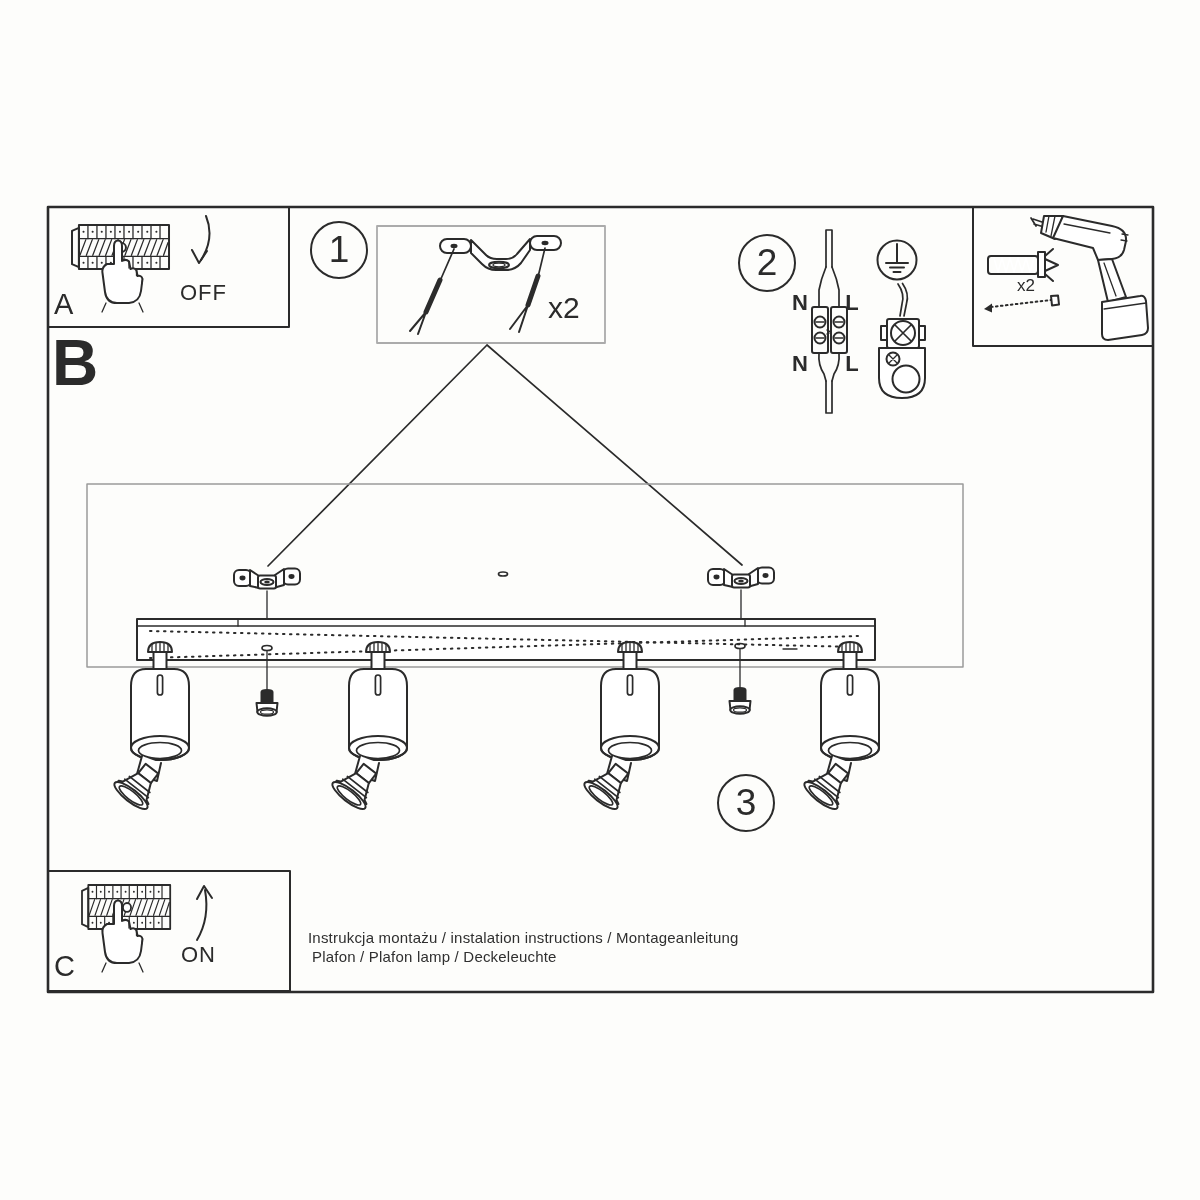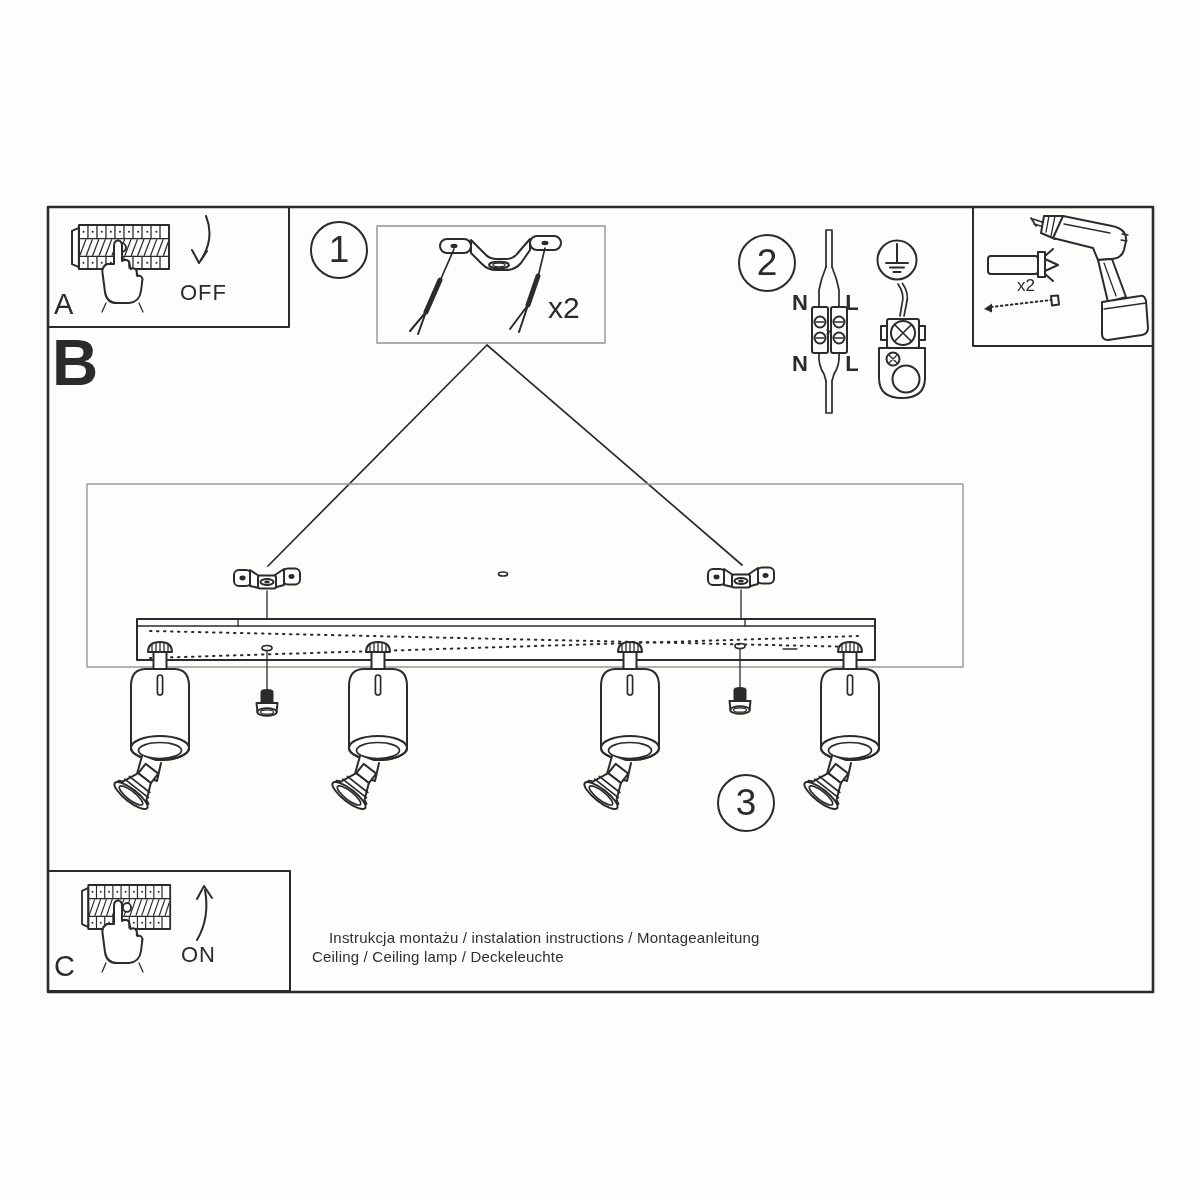--- a/index.html
+++ b/index.html
@@ -273,16 +273,16 @@
 <div class="txt letter" style="left:54px;top:288px;">A</div>
 <div class="txt switch-word" style="left:180px;top:280px;">OFF</div>
 
 <div class="txt big-letter" style="left:52px;top:326px;">B</div>
 
 <div class="txt letter" style="left:54px;top:950px;">C</div>
 <div class="txt switch-word" style="left:181px;top:942px;">ON</div>
 
 <div class="txt qty-small" style="left:1017px;top:276px;">x2</div>
 
-<div class="txt footer-line" style="left:329px;top:929px;">Instrukcja montażu / instalation instructions / Montageanleitung</div>
-<div class="txt footer-line" style="left:312px;top:948px;">Ceiling / Ceiling lamp / Deckeleuchte</div>
+<div class="txt footer-line" style="left:308px;top:929px;">Instrukcja montażu / instalation instructions / Montageanleitung</div>
+<div class="txt footer-line" style="left:312px;top:948px;">Plafon / Plafon lamp / Deckeleuchte</div>
 
 </div>
 
 </body></html>

